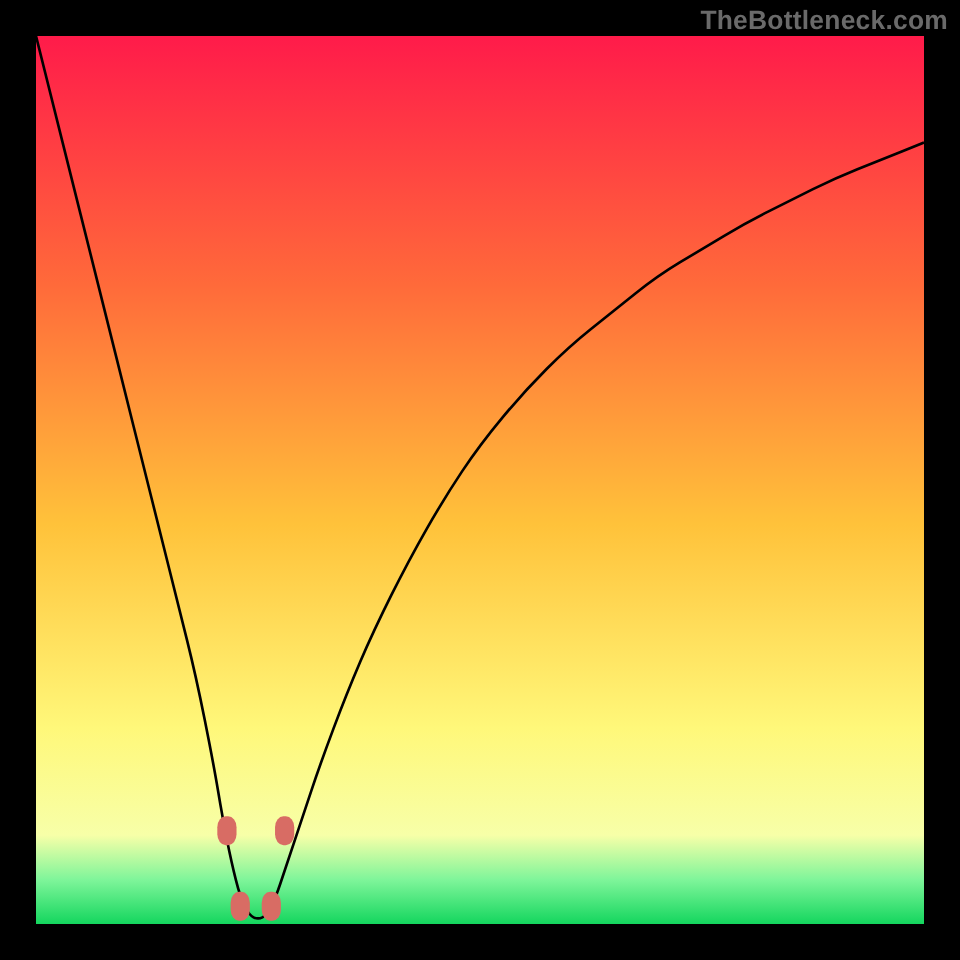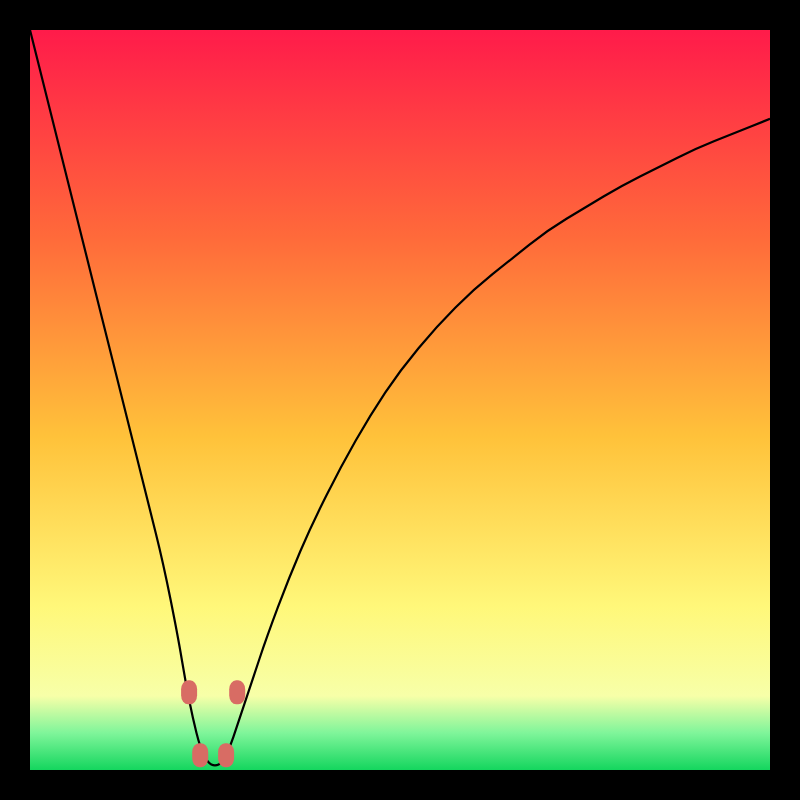--- a/index.html
+++ b/index.html
@@ -33,20 +33,21 @@
     font-weight: 600;
     color: #6a6a6a;
     letter-spacing: 0.2px;
   }
   svg { display: block; }
 </style>
 </head>
 <body>
 
 <div class="stage">
+  <div class="watermark">TheBottleneck.com</div>
 
   <div class="plot">
     <svg id="chart-svg" width="740" height="740" viewBox="0 0 740 740">
       <defs>
         <linearGradient id="bg-grad" x1="0" y1="0" x2="0" y2="1">
           <stop id="g0" offset="0%" stop-color="#ff1b4a"></stop>
           <stop id="g1" offset="28%" stop-color="#ff6a3a"></stop>
           <stop id="g2" offset="55%" stop-color="#ffc23a"></stop>
           <stop id="g3" offset="78%" stop-color="#fff87a"></stop>
           <stop id="g3b" offset="90%" stop-color="#f7ffa8"></stop>

